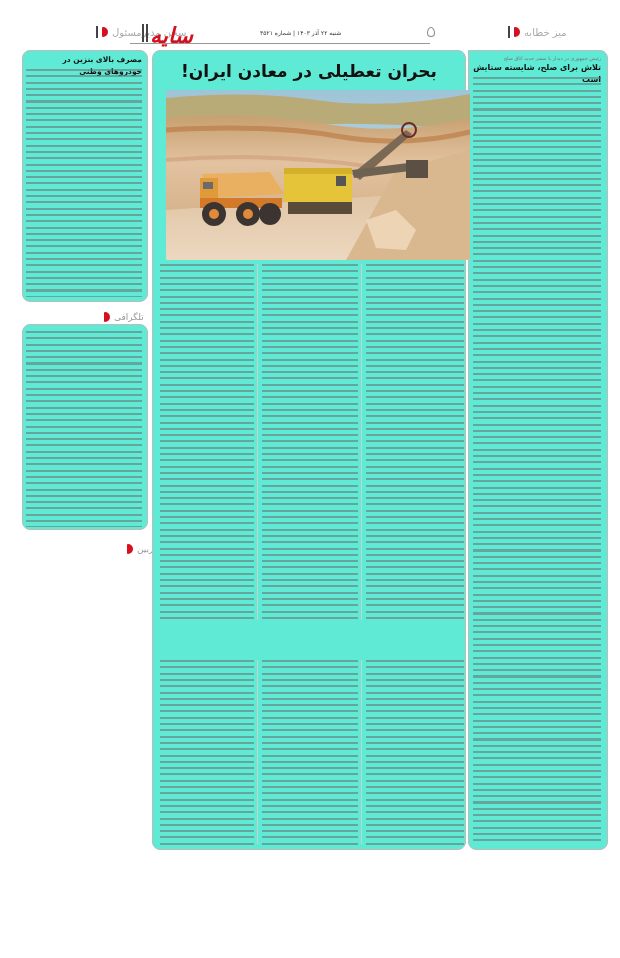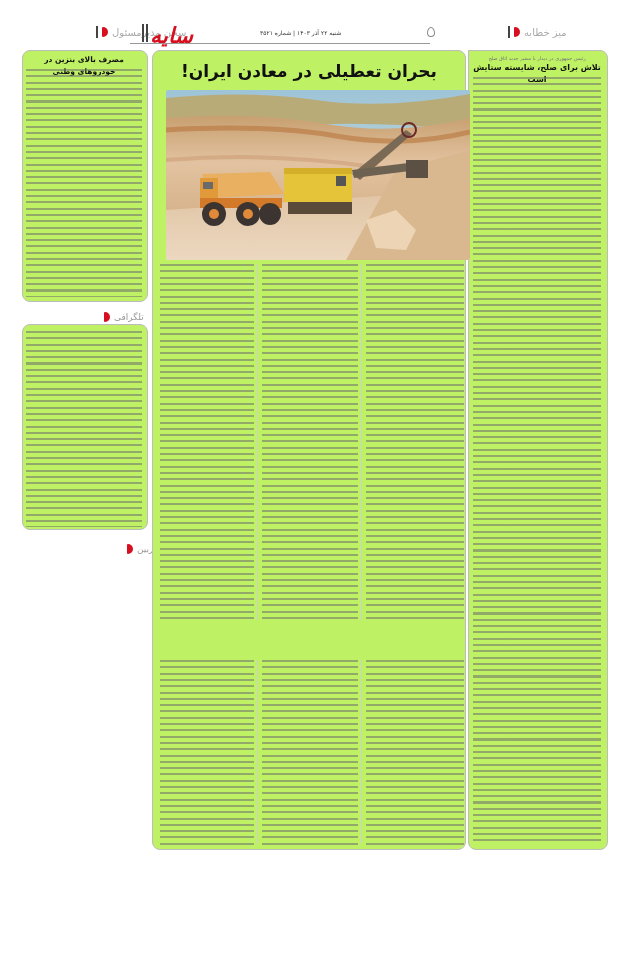--- a/index.html
+++ b/index.html
@@ -15,21 +15,21 @@
   .sec-tag .bar { width: 2px; height: 12px; background: #444; }
   .logo { position: absolute; top: -4px; left: 128px; font-family: "DejaVu Serif", serif; font-size: 22px; color: #d6101f; font-style: italic; font-weight: bold; }
   .logo-bars { position: absolute; top: -2px; left: 120px; display: flex; gap: 2px; }
   .logo-bars span { display: block; width: 2px; height: 18px; background: #444; }
   .issue { position: absolute; top: 3px; left: 238px; font-size: 6px; color: #333; }
   .roydad { position: absolute; top: 1px; left: 398px; display:flex; align-items:center; gap:12px; font-size: 9px; color:#888;flex-direction:column; }
   .roydad .pin { width: 8px; height: 10px; border: 1px solid #888; border-radius: 50% 50% 50% 50% / 60% 60% 40% 40%; }
   .hline { position: absolute; top: 17px; height: 1px; background: #999; }
 
   
-  .frame { position: absolute; border: 1px solid #bcbcbc; border-radius: 8px; background: #bef264; text-align: center; }
+  .frame { position: absolute; border: 1px solid #bcbcbc; border-radius: 8px; background: #5eead4; }
   .col-text { font-size: 4.3px; line-height: 6.3px; color: #333; text-align: justify; overflow: hidden; }
   .fake-lines { width: 100%; height: 100%; background: repeating-linear-gradient(to bottom, #6d6d6d 0, #6d6d6d 2px, transparent 2px, transparent 6.3px); opacity: .55; }
 
   .headline { font-weight: bold; color: #111; font-size: 9px; line-height: 12px; }
   .kicker { font-size: 5px; color: #777; }
 
   
   .main-title { position: absolute; top: 61px; left: 150px; width: 318px; text-align: center; font-size: 17px; font-weight: bold; color: #111; }
   .main-photo { position: absolute; top: 90px; left: 166px; width: 304px; height: 170px; overflow: hidden; border-radius: 2px; }
 

